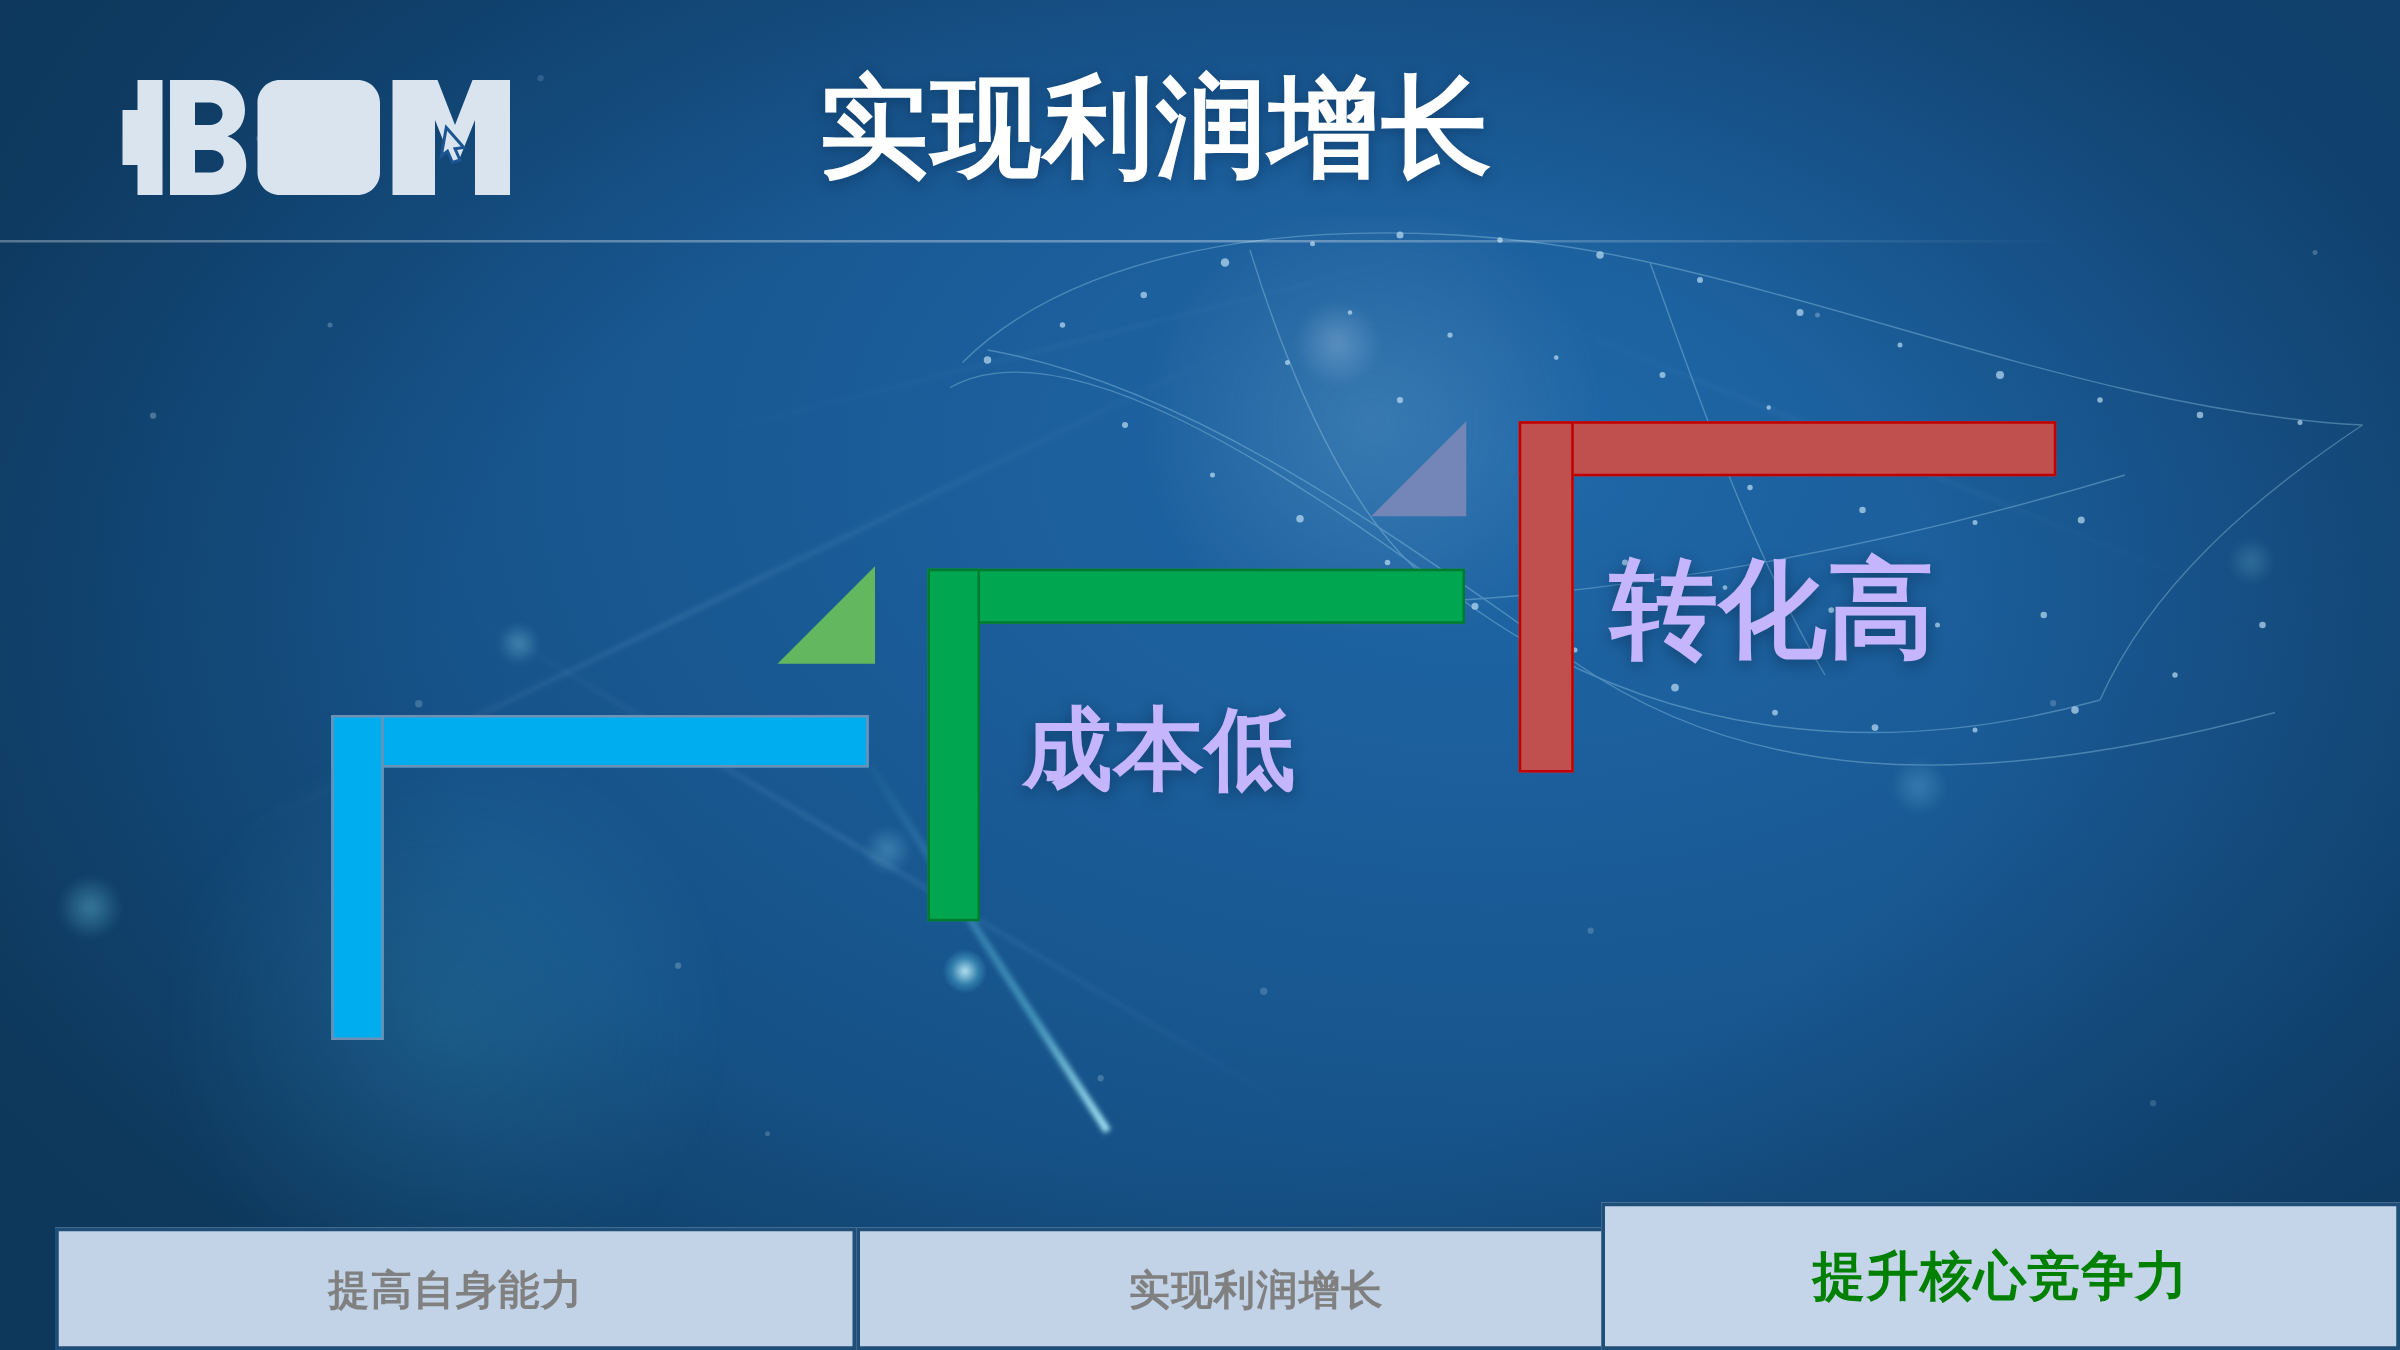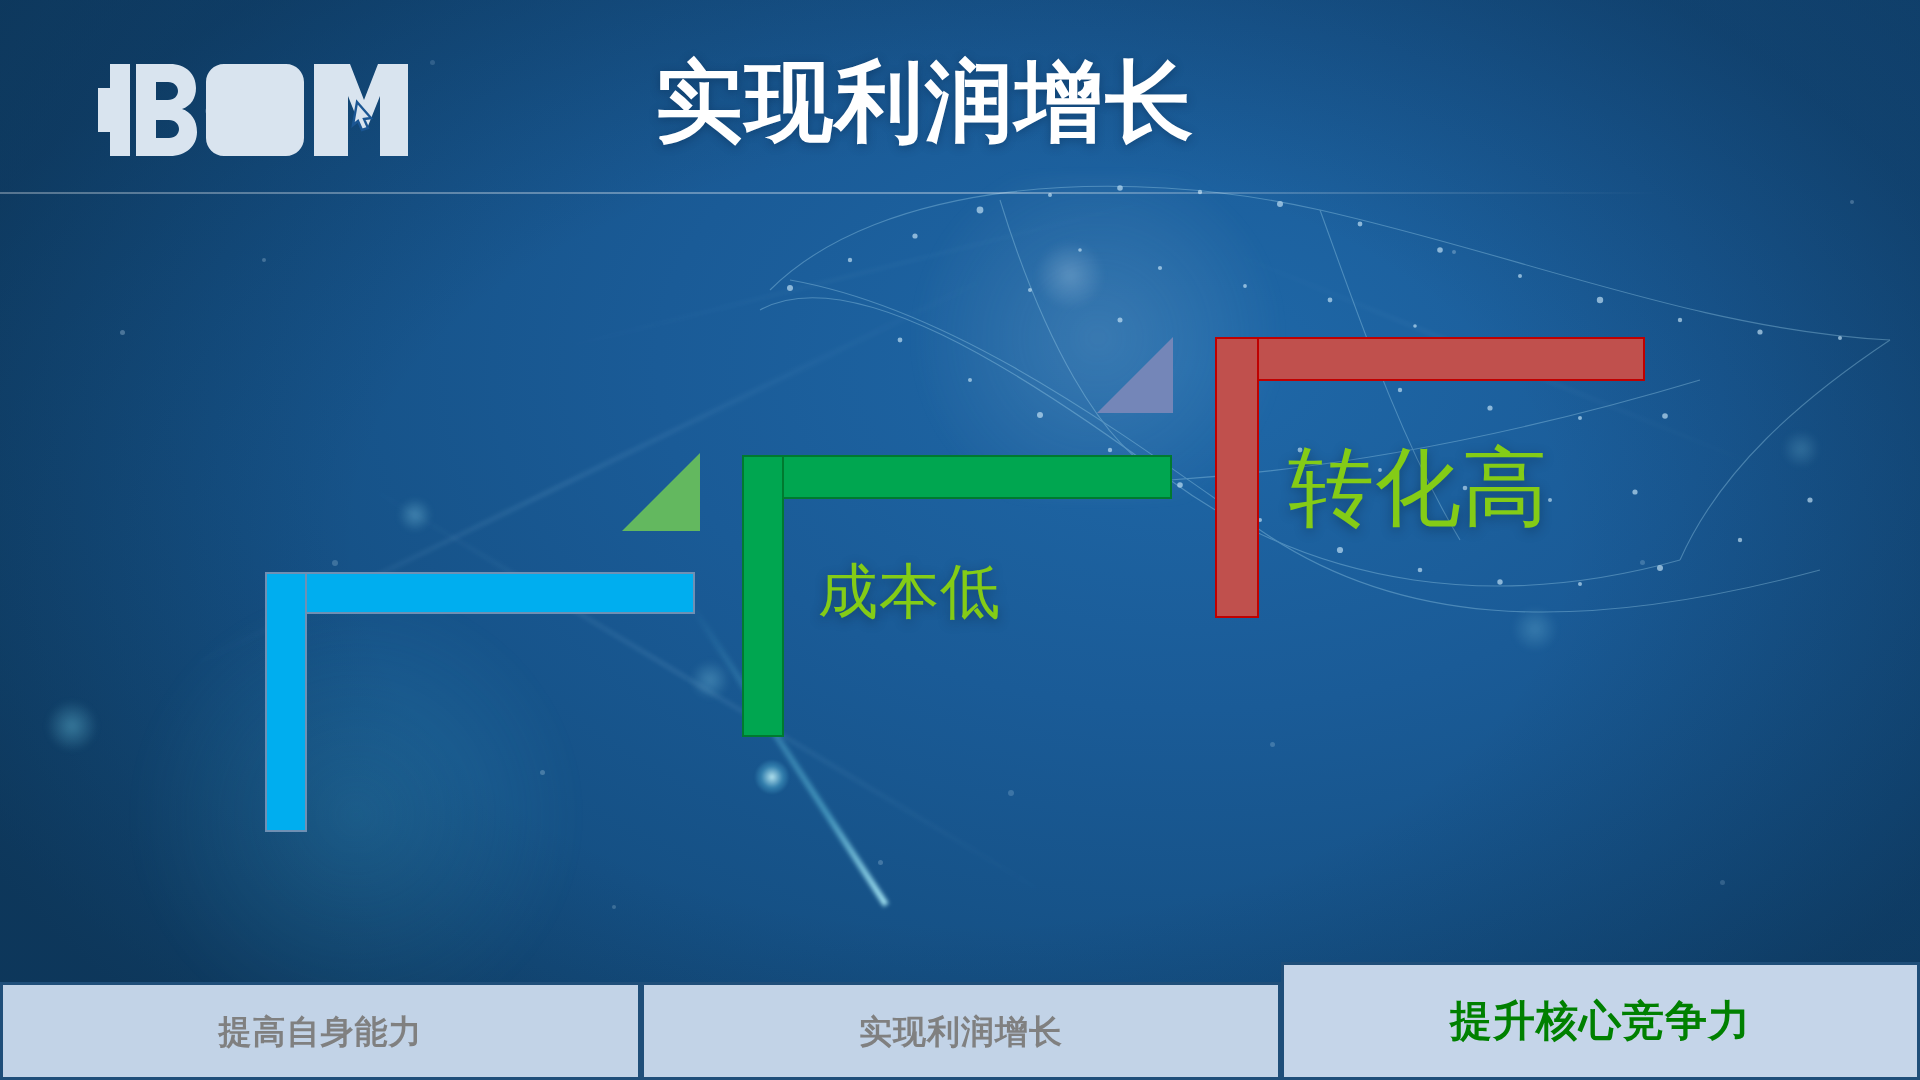--- a/index.html
+++ b/index.html
@@ -126,38 +126,38 @@
     border-bottom:78px solid #63b85f;
     border-left:78px solid transparent;
   }
   .tri-slate {
     border-bottom:76px solid #7486b8;
     border-left:76px solid transparent;
   }
 
   
   .feat-label {
-    position:absolute; color:#84cc16; font-weight:400;
+    position:absolute; color:#c4b5fd; font-weight:700;
     white-space:nowrap; letter-spacing:1px;
     text-shadow:0 3px 12px rgba(0,24,48,.40);
   }
 
   
   .navbar {
     position:absolute; left:0; bottom:0; width:1920px; height:118px;
   }
   .nav-tab {
     position:absolute; bottom:0;
     background:#c2d3e7;
     border:3px solid #1f4e79;
     display:flex; align-items:center; justify-content:center;
     font-weight:700;
   }
   .nav-tab.inactive {
-    color:#808080; font-size:33px; height:98px;
+    color:#808080; font-size:33px; height:98px;margin-left:44px;
   }
   .nav-tab.active {
     color:#008000; font-size:42px; height:118px;
     background:#c5d5e9;
   }
   .nav-tab .tab-text { line-height:1; letter-spacing:1px; }
 </style>
 </head>
 <body>
 
@@ -330,21 +330,21 @@
   <div class="bracket bracket-red" style="left:1215px; top:337px;">
     <div class="arm-h" style="width:430px;"></div>
     <div class="arm-v"></div>
   </div>
   <div class="feat-label" style="left:1288px; top:430px; font-size:86px;">转化高</div>
 
   <div class="bracket bracket-green" style="left:742px; top:455px;">
     <div class="arm-h" style="width:430px;"></div>
     <div class="arm-v"></div>
   </div>
-  <div class="feat-label" style="left:818px; top:552px; font-size:60px;">成本低</div>
+  <div class="feat-label" style="left:818px; top:552px; font-size:72px;">成本低</div>
 
   <div class="bracket bracket-blue" style="left:265px; top:572px;">
     <div class="arm-h" style="width:430px;"></div>
     <div class="arm-v"></div>
   </div>
 
   <div class="navbar">
 
     <div class="nav-tab inactive" style="left:0px; width:641px;">
       <span class="tab-text">提高自身能力</span>

